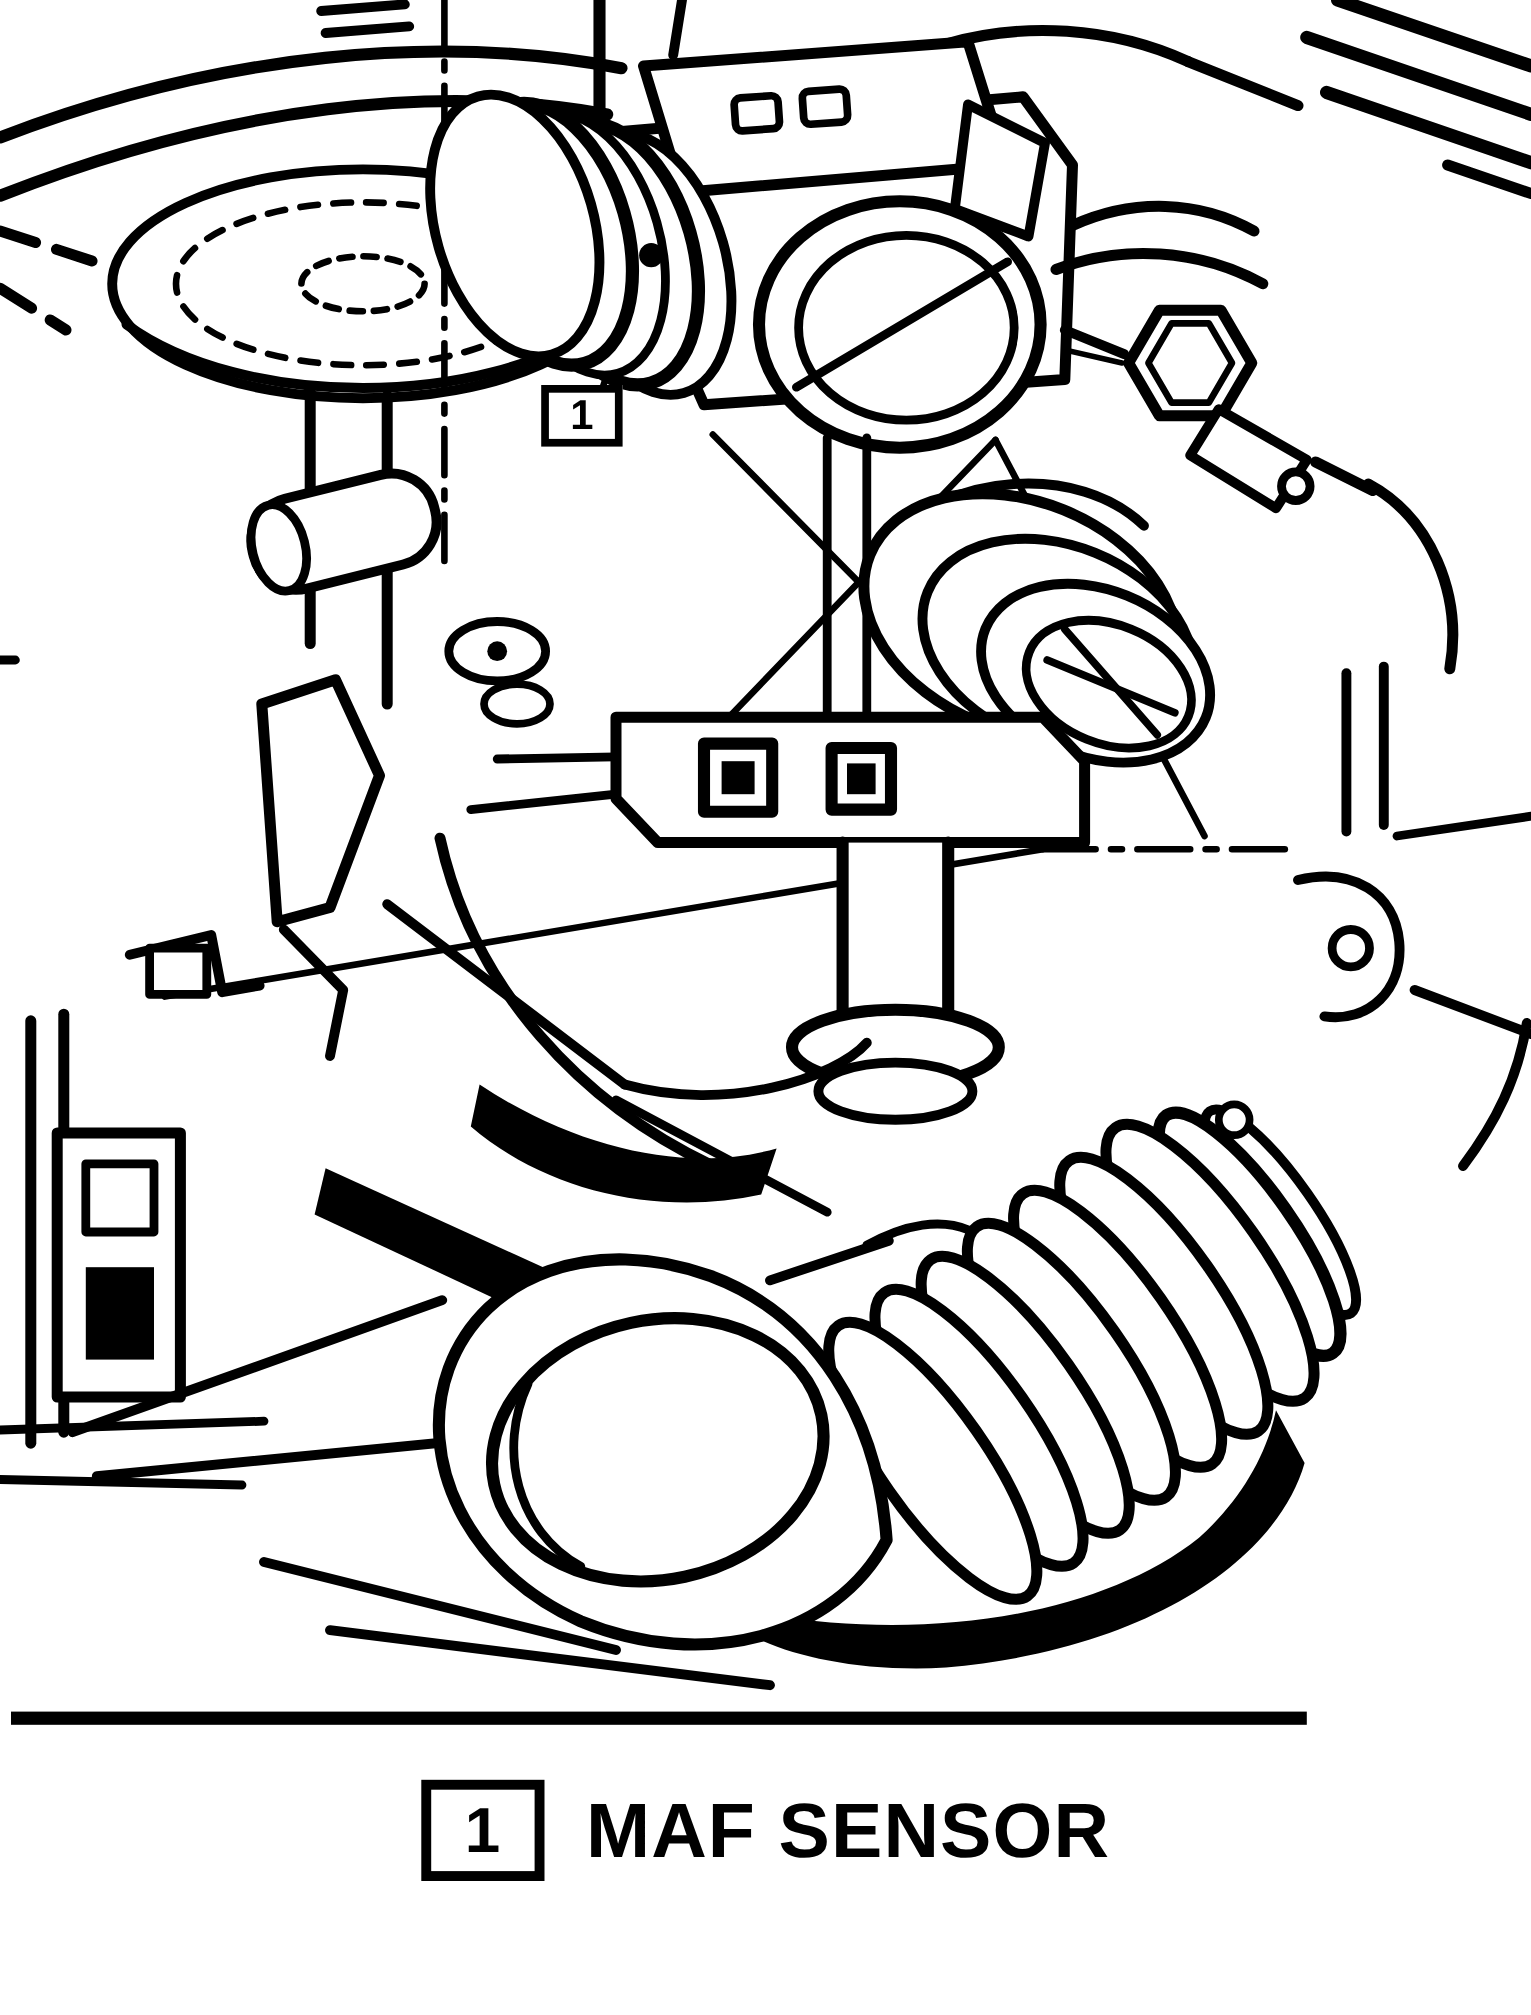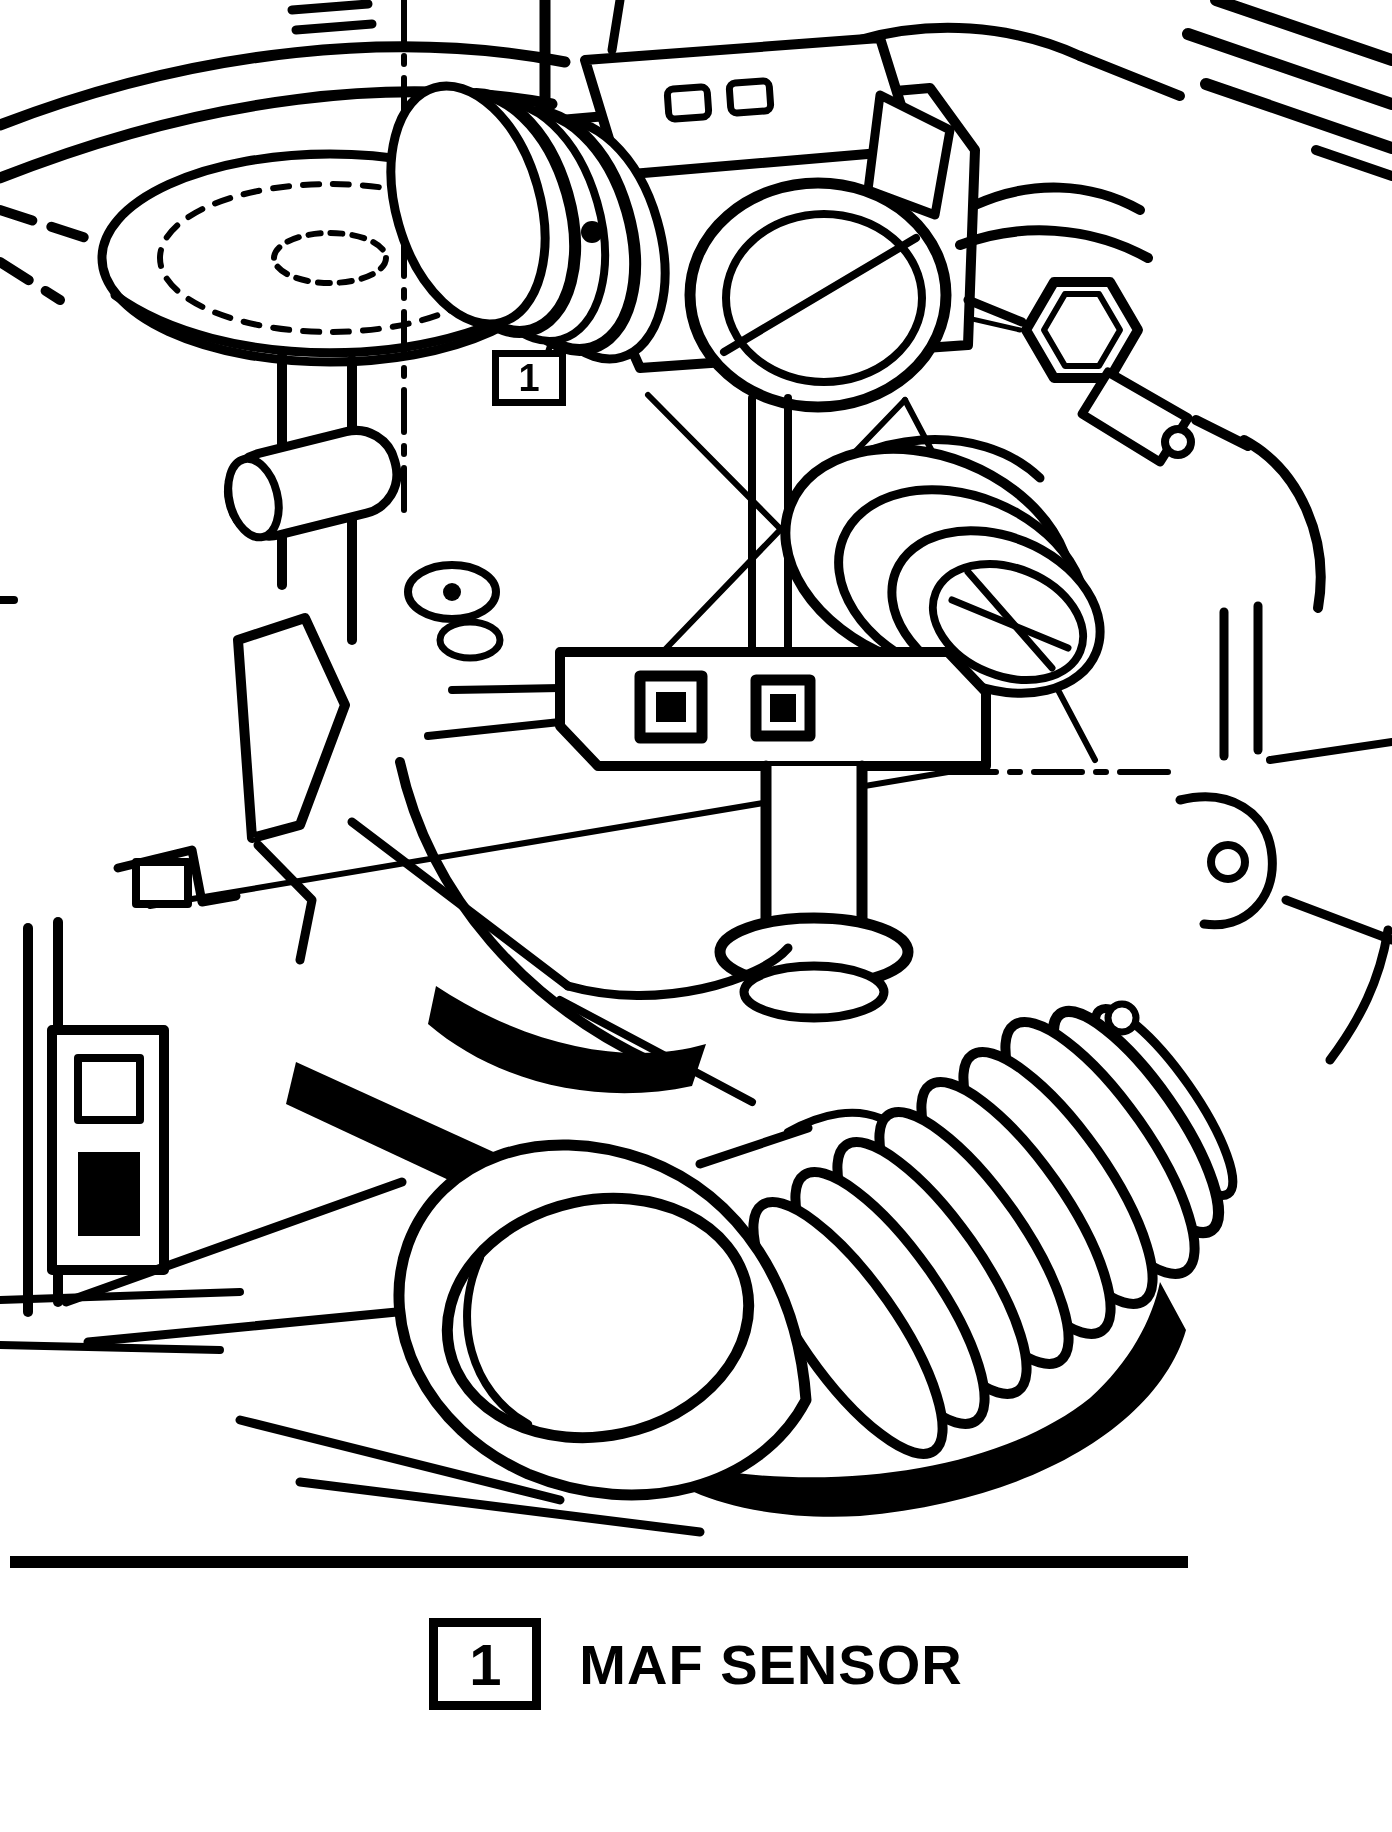--- a/index.html
+++ b/index.html
@@ -31,21 +31,21 @@
     display:flex;align-items:center;justify-content:center;gap:38px;
   }
   .legend-box{
     width:112px;height:92px;
     border:9px solid #000;background:#fff;
     display:flex;align-items:center;justify-content:center;
     font-size:58px;font-weight:700;color:#000;
     box-sizing:border-box;
   }
   .legend-label{
-    font-size:56px;font-weight:700;color:#000;letter-spacing:1px;
+    font-size:70px;font-weight:700;color:#000;letter-spacing:1px;
     white-space:nowrap;
   }
 </style>
 </head>
 <body>
 
 <div class="page">
 
   <div class="illustration">
     <svg viewBox="0 0 1392 1560" width="1392" height="1560">

